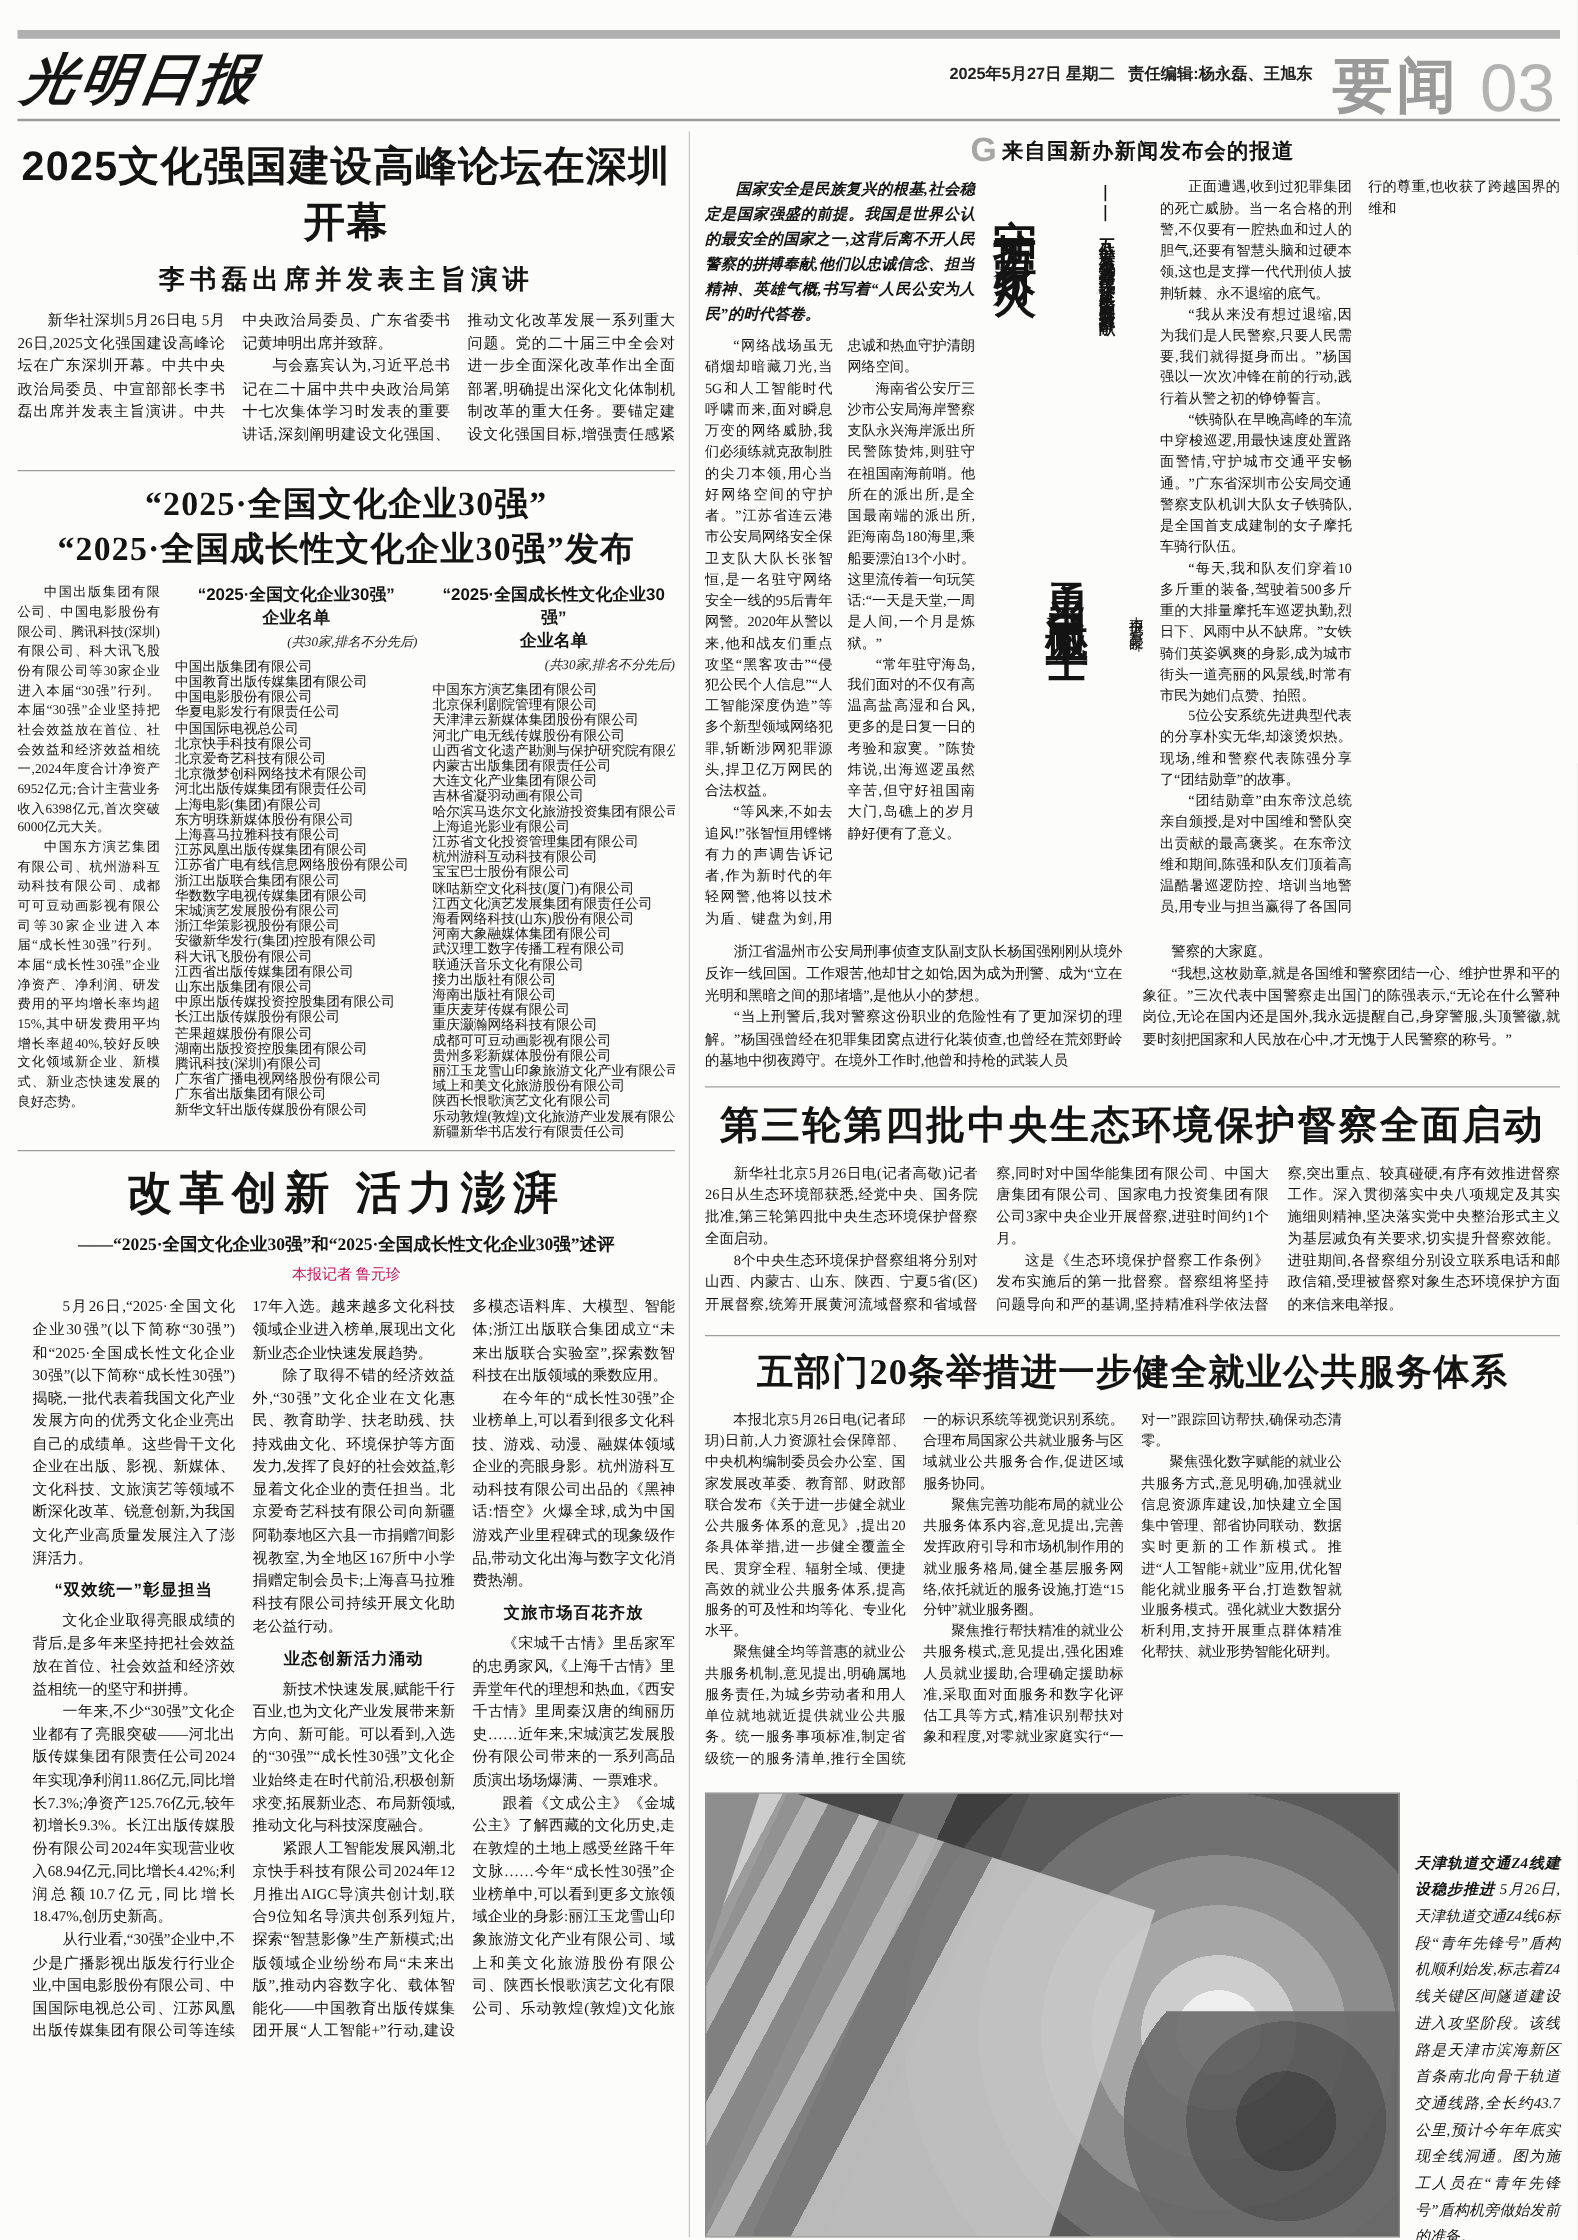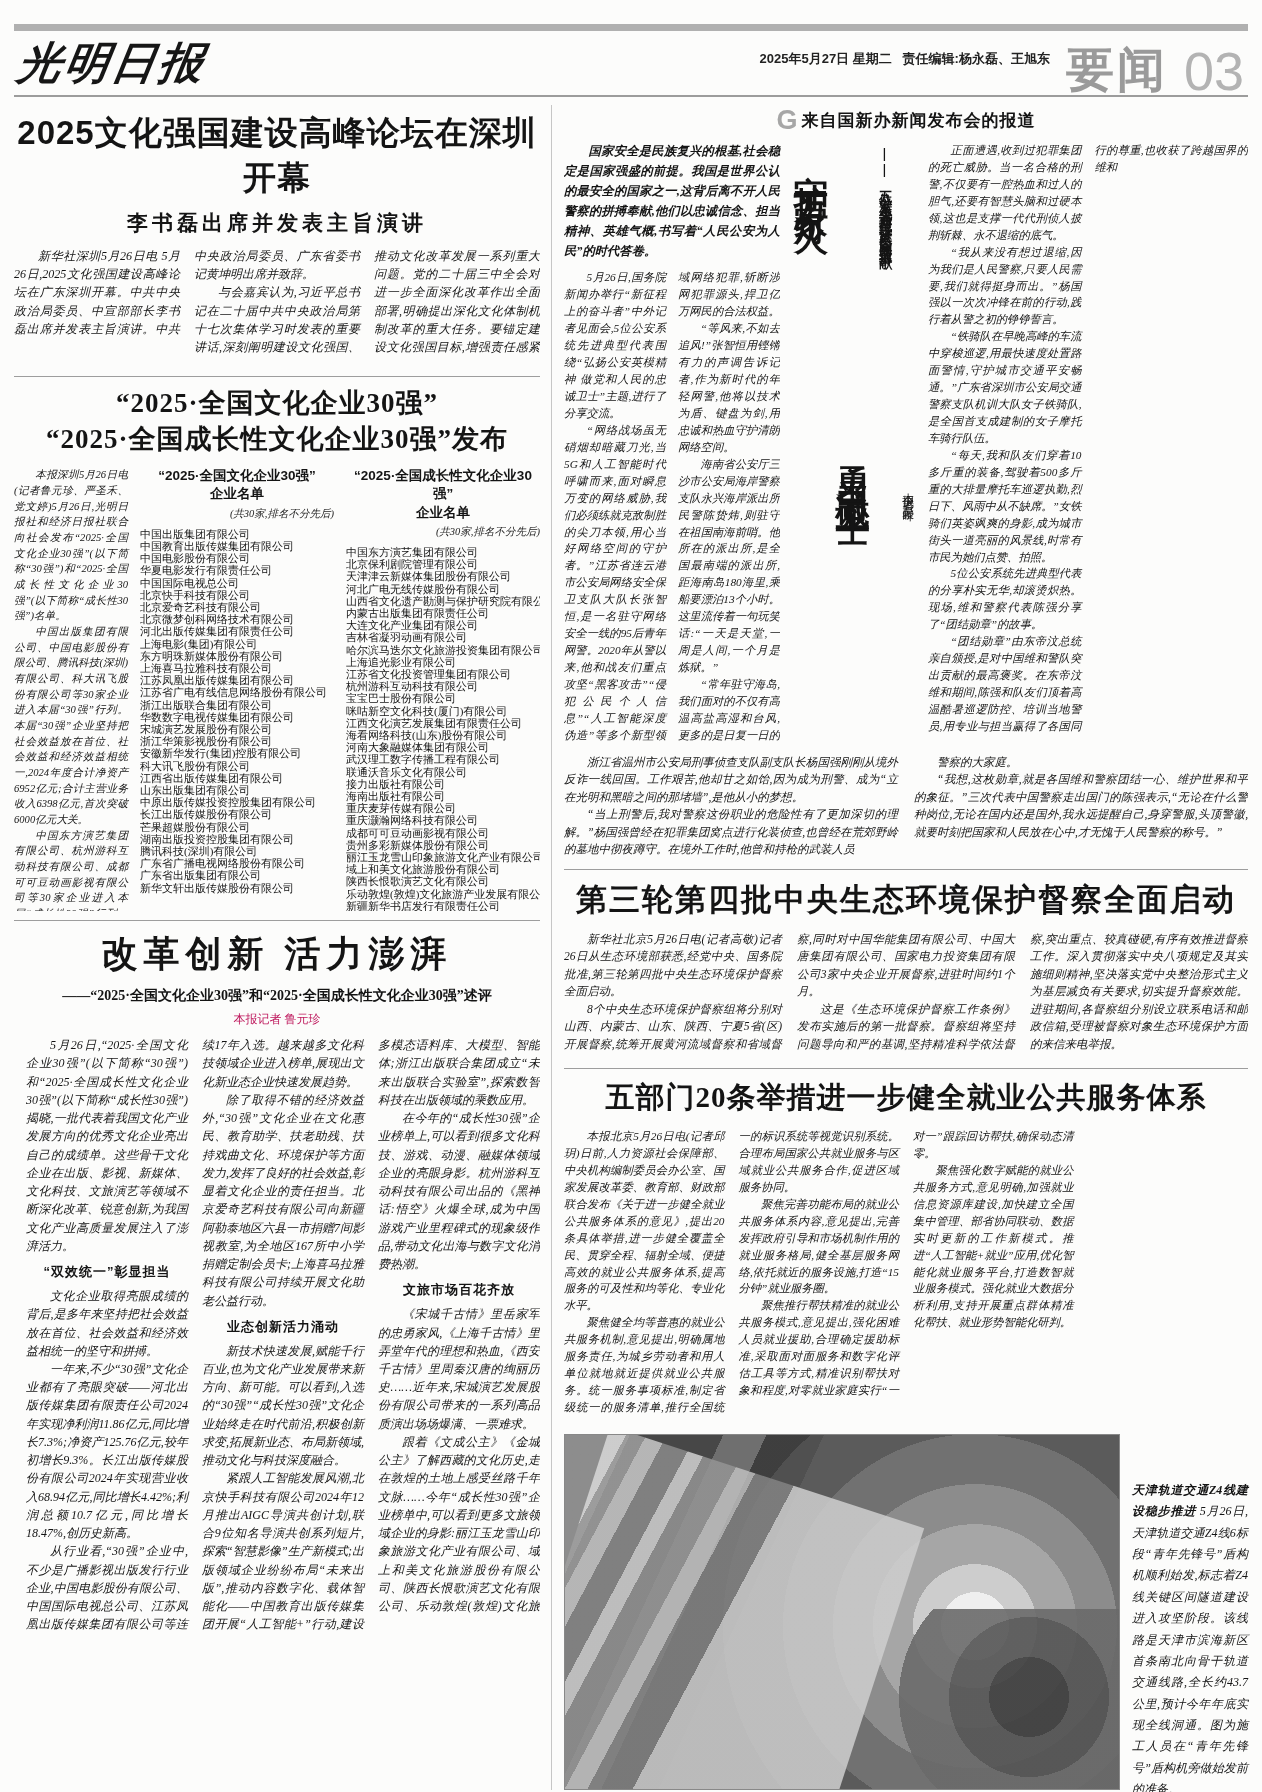--- a/index.html
+++ b/index.html
@@ -13,21 +13,21 @@
   .mh-right{display:flex;align-items:flex-start;gap:16px;}
   .dateline{font-family:"Liberation Sans",sans-serif;font-size:13px;font-weight:bold;padding-bottom:9px;color:#222;}
   .section-name{font-family:"Liberation Sans",sans-serif;font-weight:900;font-size:48px;color:#9a9a9a;line-height:.85;letter-spacing:3px;}
   .page-no{font-family:"Liberation Sans",sans-serif;font-weight:400;font-size:54px;color:#b3b3b3;line-height:.8;}
   .mh-rule{height:2px;background:#9c9c9c;margin-bottom:8px;}
 
   main{display:flex;align-items:stretch;}
   .col-left{width:537px;padding-right:11px;flex:none;}
   .col-right{flex:1;border-left:1px solid #c6c6c6;padding-left:12px;min-width:0;}
 
-  .para{font-size:12px;line-height:1.52;text-align:justify;text-indent:2em;font-style:italic;}
+  .para{font-size:12px;line-height:1.52;text-align:justify;text-indent:2em;}
   hr.sep{border:none;border-top:1px solid #9d9d9d;margin:9px 0;}
 
   
   .a1-headline{font-family:"Liberation Sans",sans-serif;font-weight:900;font-size:33px;text-align:center;letter-spacing:1px;margin:6px 0 8px;}
   .a1-subhead{font-size:21px;font-weight:bold;text-align:center;letter-spacing:4px;margin-bottom:10px;}
   .cols3{column-count:3;column-gap:14px;column-fill:auto;height:120px;overflow:hidden;}
 
   
   .a2-headline{font-size:27px;font-weight:bold;text-align:center;letter-spacing:1px;line-height:1.32;font-family:"Liberation Serif",serif;}
   .a2-row{display:flex;gap:12px;margin-top:10px;height:444px;overflow:hidden;}
@@ -120,21 +120,20 @@
           </div>
       </section>
 
       <hr class="sep">
 
       <section>
         <div class="a2-headline">“2025·全国文化企业30强”</div>
         <div class="a2-headline">“2025·全国成长性文化企业30强”发布</div>
         <div class="a2-row">
           <div class="a2-intro">
-              <p class="para">本报深圳5月26日电(记者鲁元珍、严圣禾、党文婷)5月26日,光明日报社和经济日报社联合向社会发布“2025·全国文化企业30强”(以下简称“30强”)和“2025·全国成长性文化企业30强”(以下简称“成长性30强”)名单。</p>
               <p class="para">中国出版集团有限公司、中国电影股份有限公司、腾讯科技(深圳)有限公司、科大讯飞股份有限公司等30家企业进入本届“30强”行列。本届“30强”企业坚持把社会效益放在首位、社会效益和经济效益相统一,2024年度合计净资产6952亿元;合计主营业务收入6398亿元,首次突破6000亿元大关。</p>
               <p class="para">中国东方演艺集团有限公司、杭州游科互动科技有限公司、成都可可豆动画影视有限公司等30家企业进入本届“成长性30强”行列。本届“成长性30强”企业净资产、净利润、研发费用的平均增长率均超15%,其中研发费用平均增长率超40%,较好反映文化领域新企业、新模式、新业态快速发展的良好态势。</p>
             </div>
           <div class="list-col">
             <div class="list-title">“2025·全国文化企业30强”</div>
             <div class="list-title">企业名单</div>
             <div class="list-note">(共30家,排名不分先后)</div>
             <div>
                 <div class="co-item">中国出版集团有限公司</div>
                 <div class="co-item">中国教育出版传媒集团有限公司</div>
@@ -242,21 +241,20 @@
 
       <section>
         <div class="tag-row">
           <span class="g-logo">G</span>
           <span class="tag-text">来自国新办新闻发布会的报道</span>
         </div>
         <div class="police">
           <div class="police-left">
             <p class="police-lead">国家安全是民族复兴的根基,社会稳定是国家强盛的前提。我国是世界公认的最安全的国家之一,这背后离不开人民警察的拼搏奉献,他们以忠诚信念、担当精神、英雄气概,书写着“人民公安为人民”的时代答卷。</p>
             <div class="police-left-cols">
-                <p class="para">5月26日,国务院新闻办举行“新征程上的奋斗者”中外记者见面会,5位公安系统先进典型代表围绕“弘扬公安英模精神  做党和人民的忠诚卫士”主题,进行了分享交流。</p>
                 <p class="para">“网络战场虽无硝烟却暗藏刀光,当5G和人工智能时代呼啸而来,面对瞬息万变的网络威胁,我们必须练就克敌制胜的尖刀本领,用心当好网络空间的守护者。”江苏省连云港市公安局网络安全保卫支队大队长张智恒,是一名驻守网络安全一线的95后青年网警。2020年从警以来,他和战友们重点攻坚“黑客攻击”“侵犯公民个人信息”“人工智能深度伪造”等多个新型领域网络犯罪,斩断涉网犯罪源头,捍卫亿万网民的合法权益。</p>
                 <p class="para">“等风来,不如去追风!”张智恒用铿锵有力的声调告诉记者,作为新时代的年轻网警,他将以技术为盾、键盘为剑,用忠诚和热血守护清朗网络空间。</p>
                 <p class="para">海南省公安厅三沙市公安局海岸警察支队永兴海岸派出所民警陈贽炜,则驻守在祖国南海前哨。他所在的派出所,是全国最南端的派出所,距海南岛180海里,乘船要漂泊13个小时。这里流传着一句玩笑话:“一天是天堂,一周是人间,一个月是炼狱。”</p>
                 <p class="para">“常年驻守海岛,我们面对的不仅有高温高盐高湿和台风,更多的是日复一日的考验和寂寞。”陈贽炜说,出海巡逻虽然辛苦,但守好祖国南大门,岛礁上的岁月静好便有了意义。</p>
               </div>
           </div>
           <div class="vblock">
             <div class="vmain">守护万家灯火</div>
             <div class="vmain second">勇当忠诚卫士</div>
             <div>

